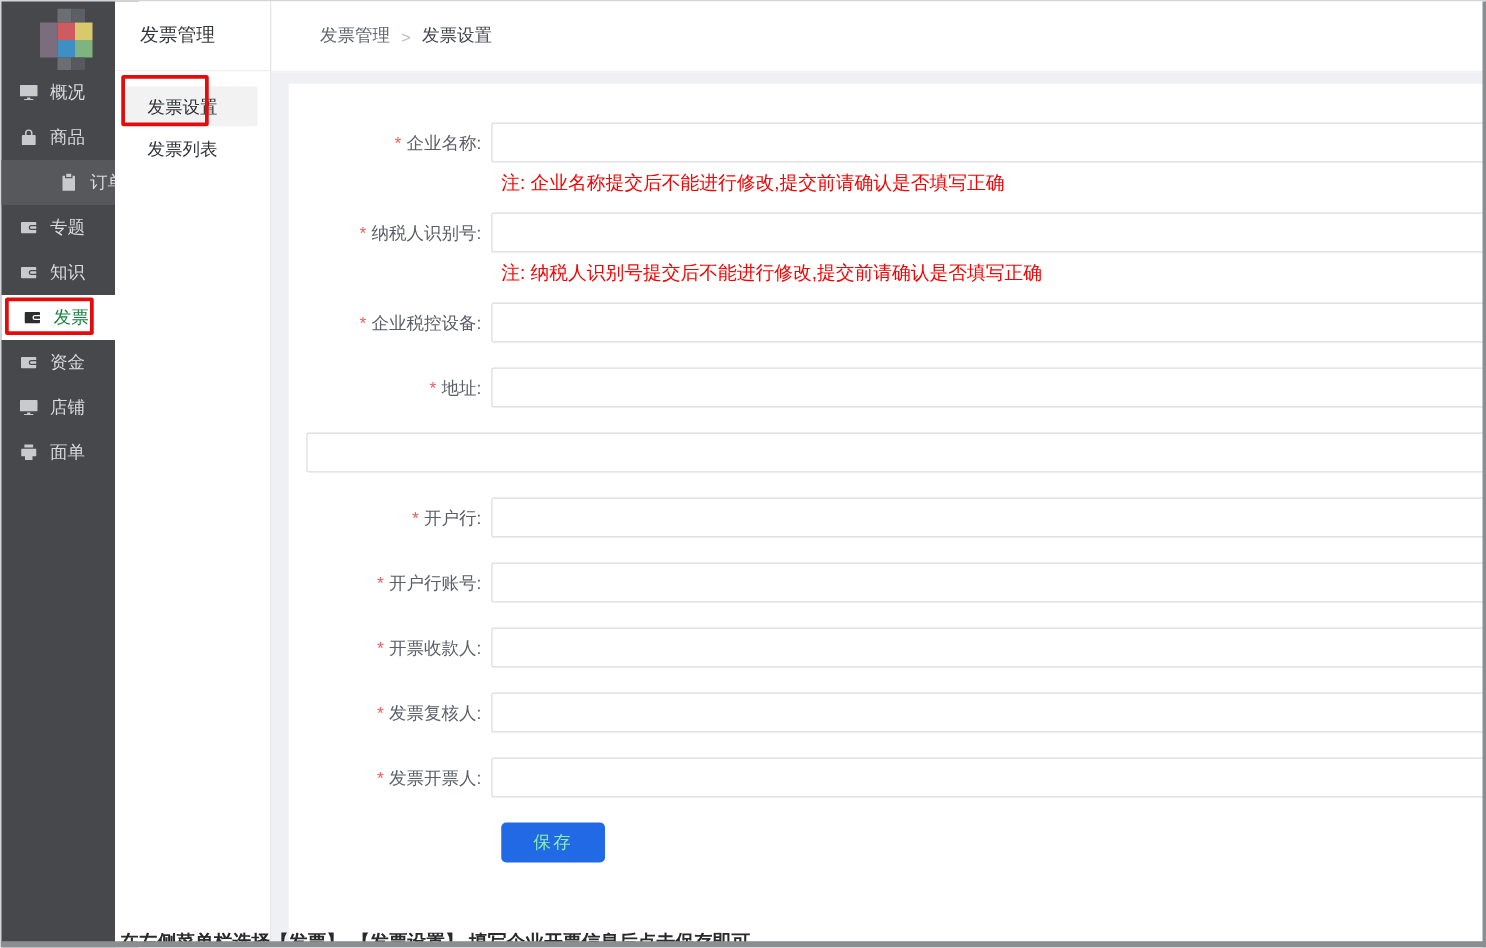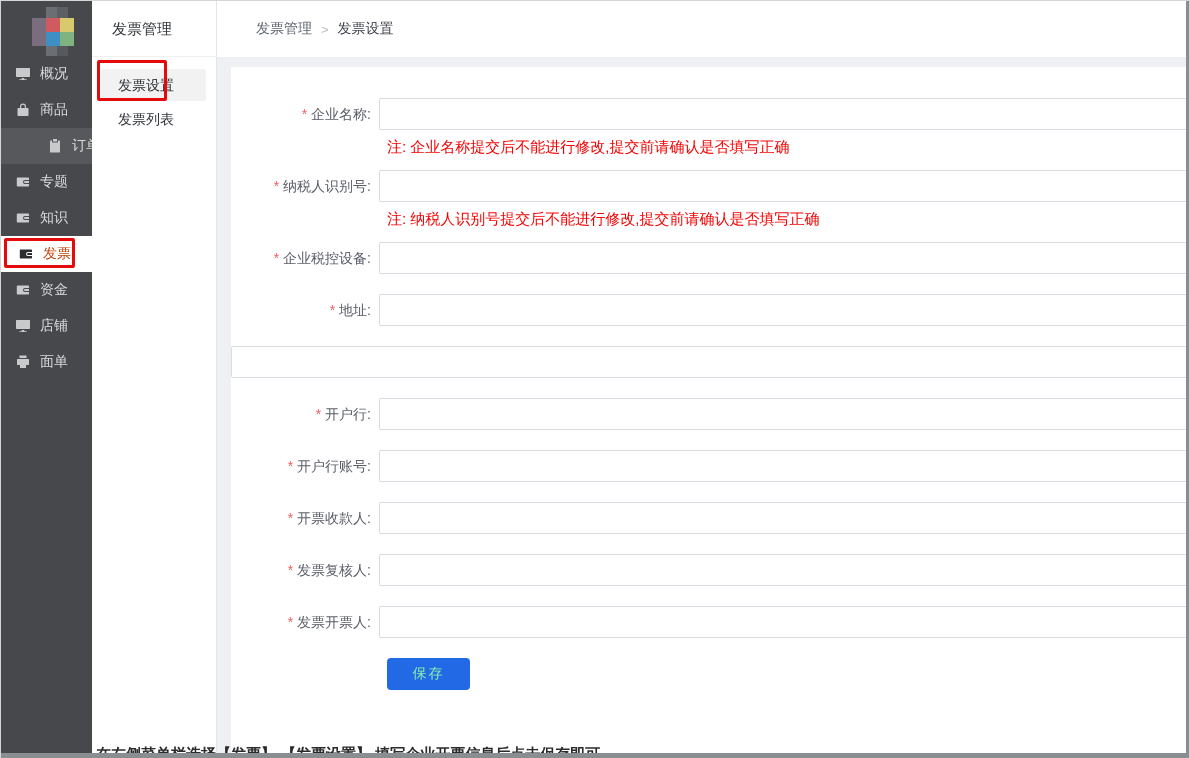--- a/index.html
+++ b/index.html
@@ -23,21 +23,21 @@
     position:relative; width:48px; height:50px; margin:6px auto 0;
   }
   .logo .sq { position:absolute; }
   .side-menu { position:absolute; left:0; top:55px; width:100%; }
   .side-item {
     display:flex; align-items:center; height:36px; padding-left:14px;
     color:#d9dadb; cursor:pointer; font-size:14px;
   }
   .side-item .icn { display:flex; width:16px; height:16px; margin-right:9px; color:#c9cacc; }
   .side-item.highlighted { background:#56585c;padding-left:46px; }
-  .side-item.active { background:#ffffff; color:#c2410c;padding-left:17px; }
+  .side-item.active { background:#ffffff; color:#15803d;padding-left:17px; }
   .side-item.active .icn { color:#2b2d30; }
 
   
   .sub-sidebar {
     position:absolute; left:91px; top:0; width:125px; height:100%;
     background:#fff; border-right:1px solid #e4e7ea; z-index:2;
   }
   .sub-title {
     height:56px; line-height:56px; padding-left:20px; font-size:15px;
     color:#32363b; border-bottom:1px solid #efefef;
@@ -55,21 +55,21 @@
     height:57px; background:#fff; display:flex; align-items:center;
     padding-left:39px; border-bottom:1px solid #ededed;
   }
   .crumb { font-size:14px; }
   .crumb.first { color:#5f6670; cursor:pointer; }
   .crumb.last { color:#40454d; }
   .crumb-sep { color:#b9bec7; margin:0 9px; font-size:13px; }
 
   .card {
     position:absolute; left:14px; top:66px; right:0; bottom:5px;
-    background:#fff; overflow:hidden;
+    background:#fff; overflow:hidden;padding-left:14px;
   }
   .form { padding-top:31px; }
   .frow { display:flex; align-items:center; margin-bottom:20px; }
   .flabel {
     width:148px; text-align:right; padding-right:8px; flex:none;
     color:#5a5e66; font-size:14px; line-height:32px; white-space:nowrap;
   }
   .req { color:var(--asterisk-red,#f25f5f); margin-right:4px; }
   .finput {
     flex:1; height:32px; border:1px solid #d9dce2; border-radius:2px;

